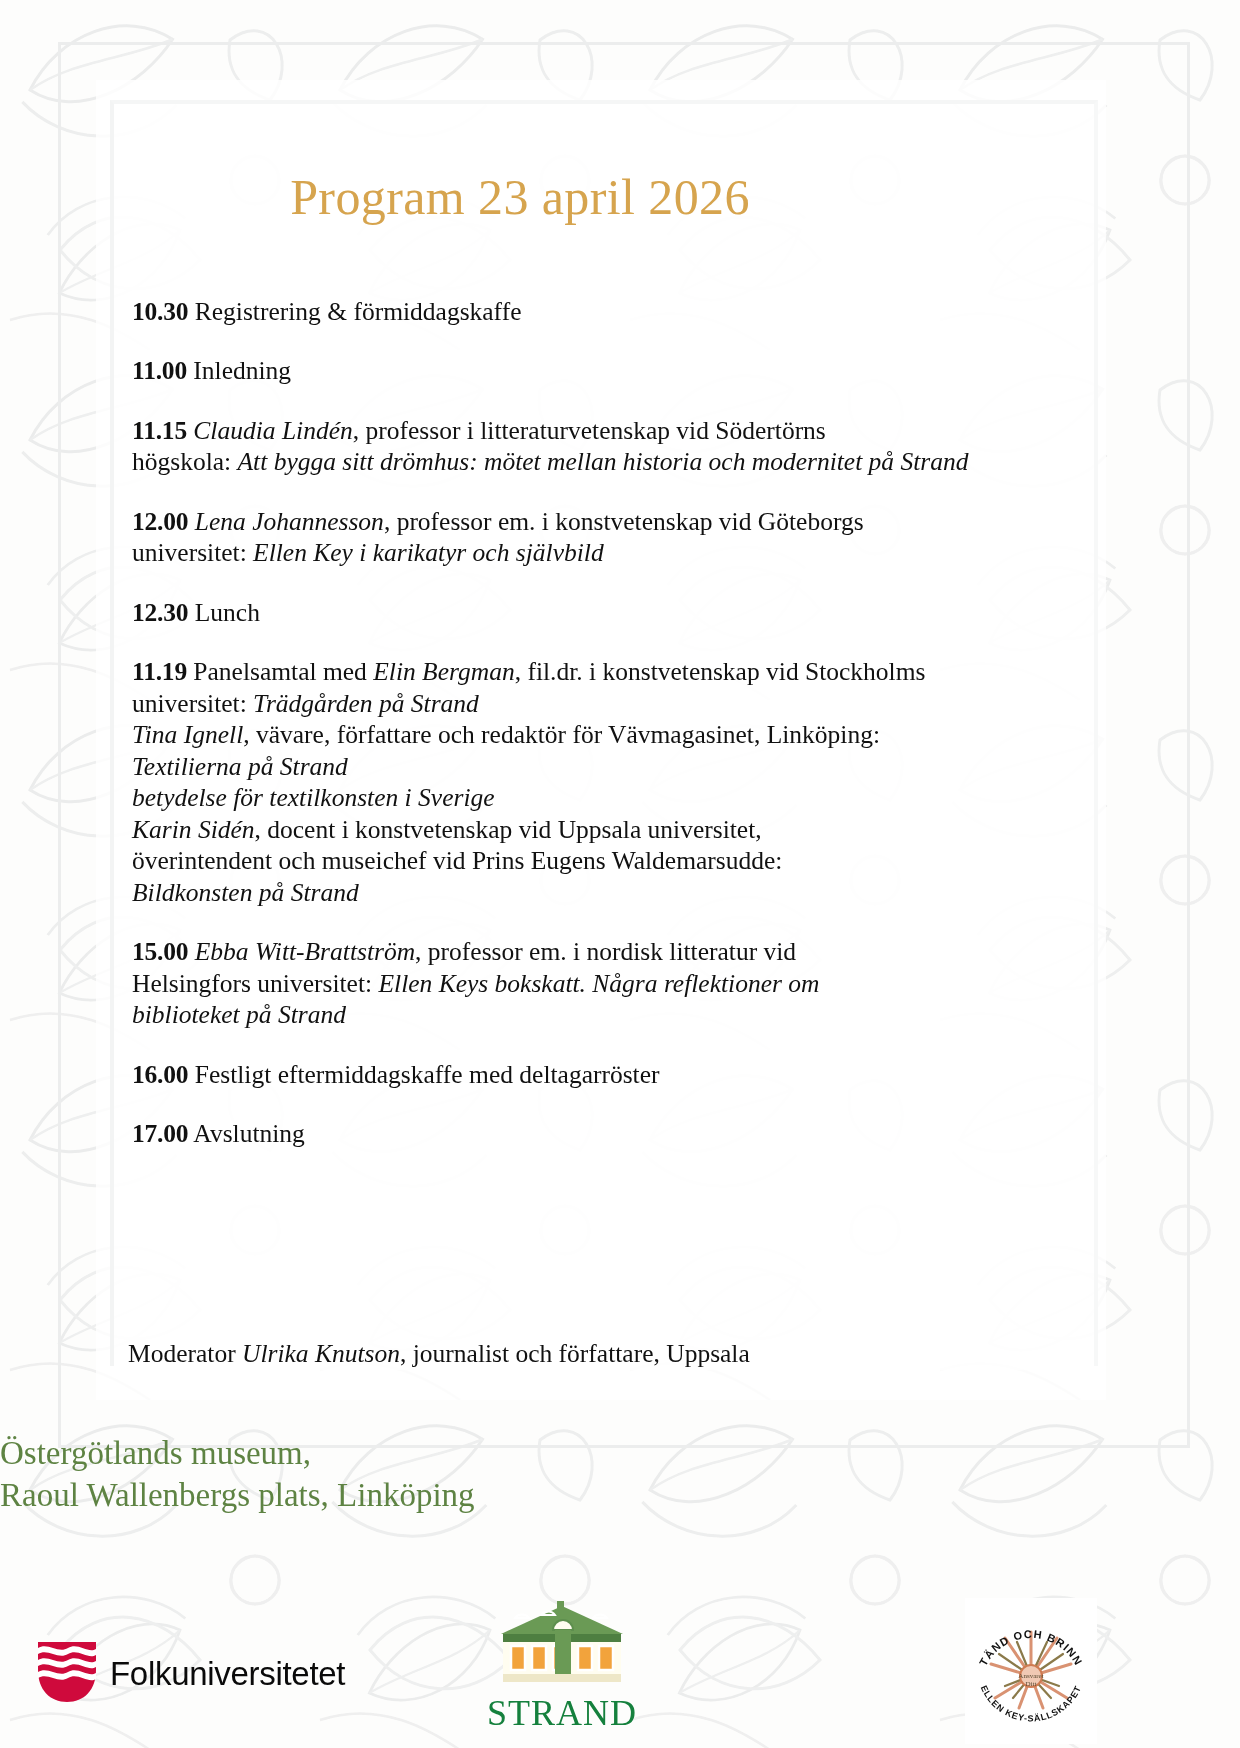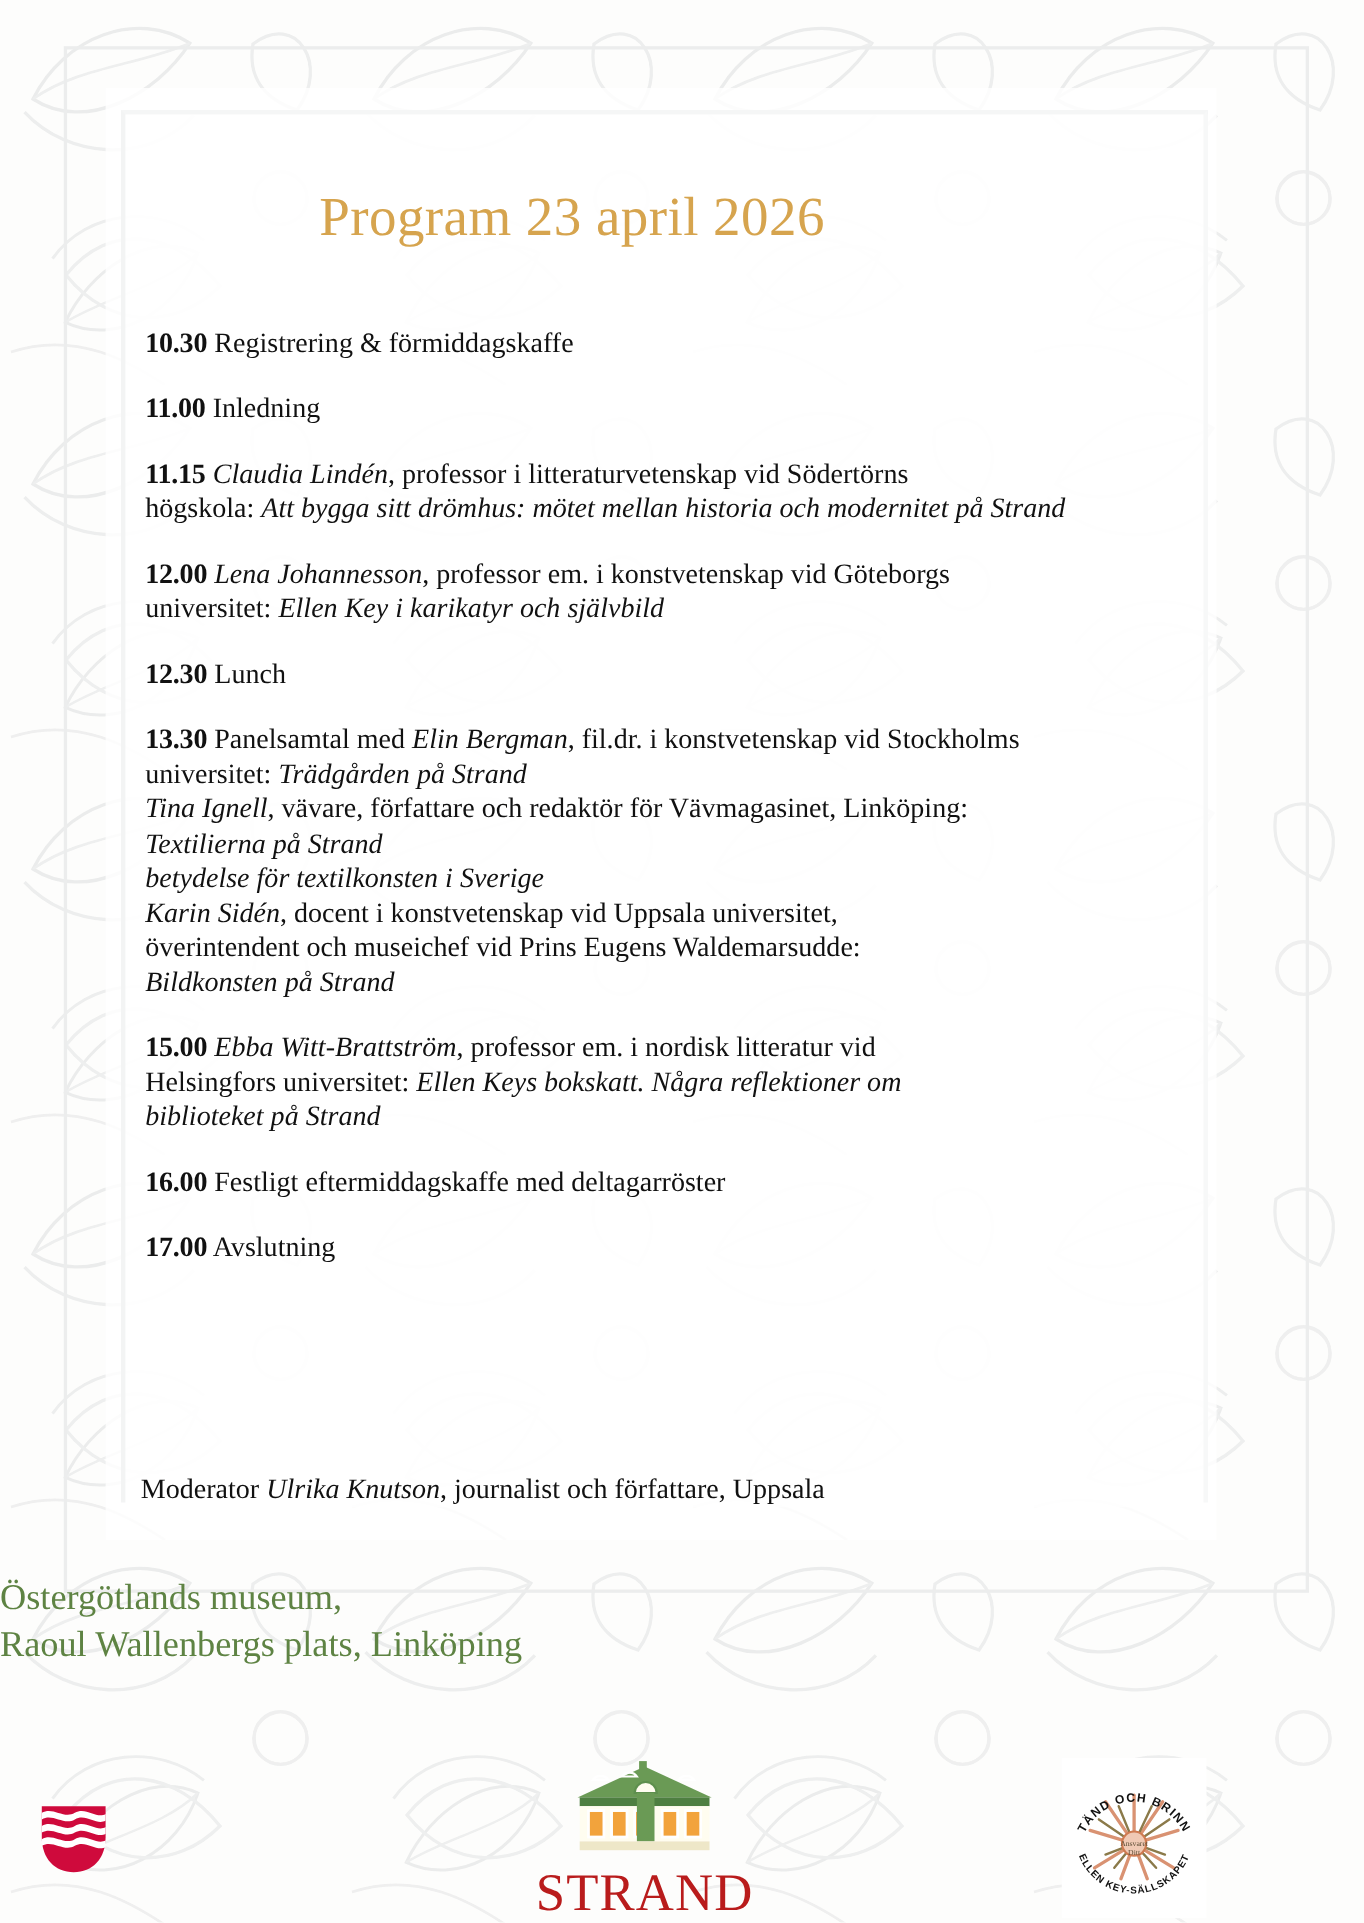--- a/index.html
+++ b/index.html
@@ -134,22 +134,22 @@
 
   .fu-text {
     font-family: "Liberation Sans", "DejaVu Sans", sans-serif;
     font-size: 33px;
     color: #0a0a0a;
     letter-spacing: -0.3px;
     margin-left: 12px;
   }
   .strand-text {
     font-family: "Liberation Serif", "DejaVu Serif", serif;
-    color: #b91c1c;
-    font-size: 48px;
+    color: #15803d;
+    font-size: 36px;
     letter-spacing: 1px;
     text-align: center;
     margin-top: -4px;
   }
   .strand-wrap { display: flex; flex-direction: column; align-items: center; }
 </style>
 </head>
 <body>
 
 <div class="page">
@@ -199,21 +199,21 @@
           <div><span>högskola: </span><span class="ital">Att bygga sitt drömhus: mötet mellan historia och modernitet på Strand</span></div>
         </li>
         <li class="entry">
           <div><span class="time">12.00</span><span class="ital"> Lena Johannesson</span><span>, professor em. i konstvetenskap vid Göteborgs</span></div>
           <div><span>universitet: </span><span class="ital">Ellen Key i karikatyr och självbild</span></div>
         </li>
         <li class="entry">
           <div><span class="time">12.30</span><span> Lunch</span></div>
         </li>
         <li class="entry">
-          <div><span class="time">13.30</span><span> Panelsamtal med </span><span class="ital">Elin Bergman</span><span>, fil.dr. i konstvetenskap vid Stockholms</span></div>
+          <div><span class="time">11.19</span><span> Panelsamtal med </span><span class="ital">Elin Bergman</span><span>, fil.dr. i konstvetenskap vid Stockholms</span></div>
           <div><span>universitet: </span><span class="ital">Trädgården på Strand</span></div>
           <div><span class="ital">Tina Ignell</span><span>, vävare, författare och redaktör för Vävmagasinet, Linköping:</span></div>
           <div><span class="ital">Textilierna på Strand</span></div>
           <div><span class="ital">betydelse för textilkonsten i Sverige</span></div>
           <div><span class="ital">Karin Sidén</span><span>, docent i konstvetenskap vid Uppsala universitet,</span></div>
           <div><span>överintendent och museichef vid Prins Eugens Waldemarsudde:</span></div>
           <div><span class="ital">Bildkonsten på Strand</span></div>
         </li>
         <li class="entry">
           <div><span class="time">15.00</span><span class="ital"> Ebba Witt-Brattström</span><span>, professor em. i nordisk litteratur vid</span></div>
@@ -243,20 +243,21 @@
 
     <div class="logo logo-fu">
       <span>
         <svg width="62" height="64" viewBox="0 0 62 64" aria-hidden="true">
           <path d="M2,2 L60,2 L60,30 C60,50 48,62 31,62 C14,62 2,50 2,30 Z" fill="#cf0a3c"></path>
           <path d="M2,8 C12,2 22,14 32,8 C42,2 52,14 60,9 L60,15 C52,20 42,8 32,14 C22,20 12,8 2,14 Z" fill="#ffffff"></path>
           <path d="M2,20 C12,14 22,26 32,20 C42,14 52,26 60,21 L60,27 C52,32 42,20 32,26 C22,32 12,20 2,26 Z" fill="#ffffff"></path>
           <path d="M2,32 C12,26 22,38 32,32 C42,26 52,38 60,33 L60,39 C52,44 42,32 32,38 C22,44 12,32 2,38 Z" fill="#ffffff"></path>
         </svg>
       </span>
+      <span class="fu-text">Folkuniversitetet</span>
     </div>
 
     <div class="logo logo-strand">
       <div class="strand-wrap">
         <span>
           <svg width="138" height="92" viewBox="0 0 138 92" aria-hidden="true">
             <path d="M8,34 L69,6 L130,34 Z" fill="#6a9a55"></path>
             <rect x="10" y="34" width="118" height="8" fill="#4e7f41"></rect>
             <rect x="64" y="1" width="7" height="9" fill="#6a9a55"></rect>
             <rect x="10" y="42" width="118" height="32" fill="#fffdf0"></rect>

